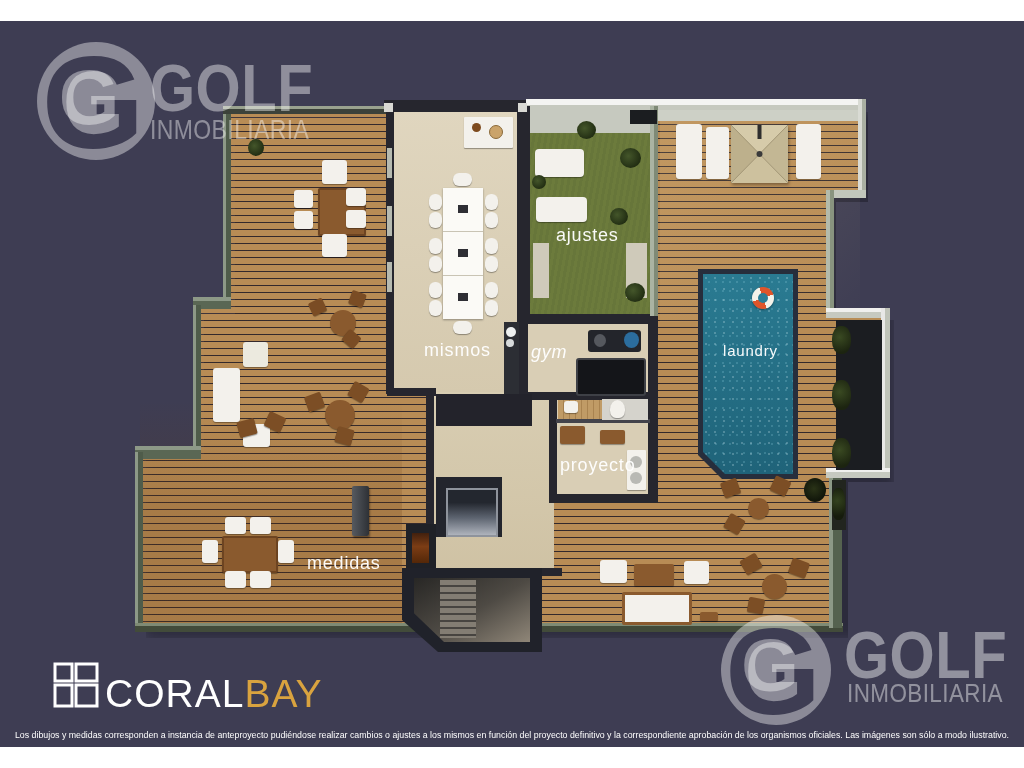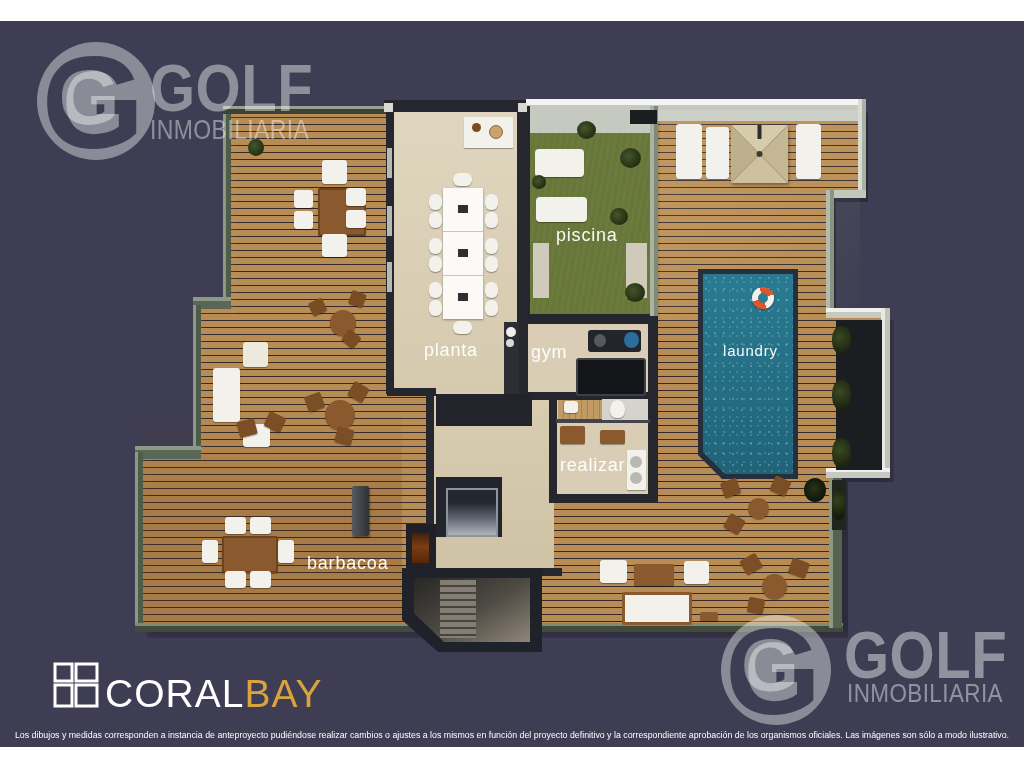--- a/index.html
+++ b/index.html
@@ -339,31 +339,31 @@
   <div class="furn wood" style="left:742px;top:556px;width:18px;height:16px;transform:rotate(-30deg);background:#7c4e25;"></div>
 
   <div class="furn wood" style="left:790px;top:560px;width:18px;height:16px;transform:rotate(20deg);background:#7c4e25;"></div>
 
   <div class="furn wood" style="left:748px;top:598px;width:16px;height:15px;transform:rotate(10deg);background:#7c4e25;"></div>
 
   <div class="shrub" style="left:804px;top:478px;width:22px;height:24px;background:radial-gradient(circle at 45% 45%,#2a3317,#10150a 70%);"></div>
 
   <div class="furn wood" style="left:700px;top:612px;width:18px;height:9px;"></div>
 
-  <div class="lbl" style="left:424px;top:340px;font-size:18px;">planta</div>
-
-  <div class="lbl" style="left:556px;top:225px;font-size:18px;">piscina</div>
-
-  <div class="lbl" style="left:531px;top:342px;font-size:18px;">gym</div>
-
-  <div class="lbl" style="left:560px;top:455px;font-size:18px;">realizar</div>
+  <div class="lbl" style="left:424px;top:340px;font-size:18px;">mismos</div>
+
+  <div class="lbl" style="left:556px;top:225px;font-size:18px;">ajustes</div>
+
+  <div class="lbl" style="left:531px;top:342px;font-size:18px;font-style:italic;">gym</div>
+
+  <div class="lbl" style="left:560px;top:455px;font-size:18px;">proyecto</div>
 
   <div class="lbl" style="left:723px;top:342px;font-size:15px;">laundry</div>
 
-  <div class="lbl" style="left:307px;top:553px;font-size:18px;">barbacoa</div>
+  <div class="lbl" style="left:307px;top:553px;font-size:18px;">medidas</div>
 
   <svg class="abs" style="left:0;top:0;z-index:40;" width="400" height="170" viewBox="0 0 400 170">
     <defs>
         <clipPath id="discA">
           <circle cx="96" cy="101" r="59"></circle>
         </clipPath>
       </defs>
     <circle cx="96" cy="101" r="59" fill="rgba(255,255,255,0.40)"></circle>
     <g clip-path="url(#discA)">
       <text x="93" y="148" font-family="Liberation Sans, sans-serif" font-size="132" font-weight="bold" fill="#3e3d53" text-anchor="middle">G</text>

